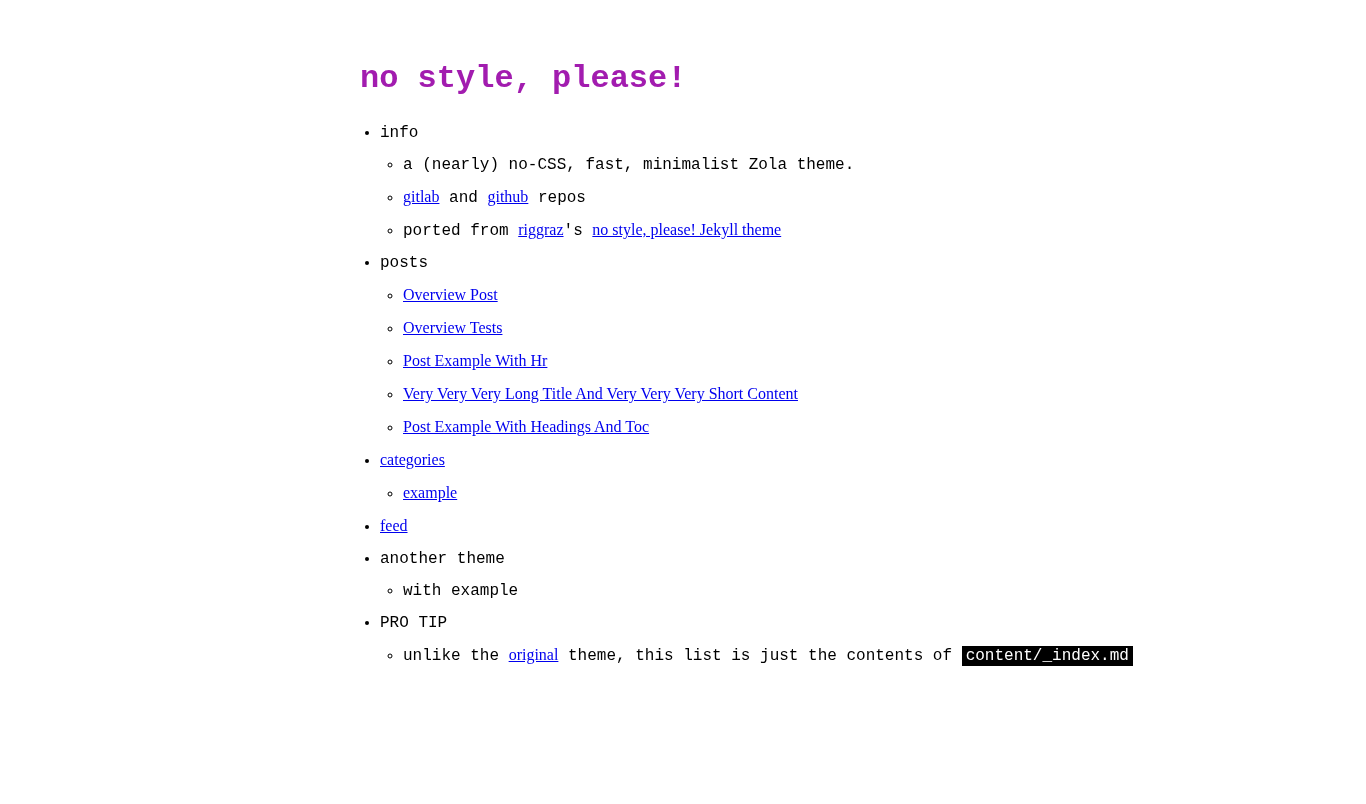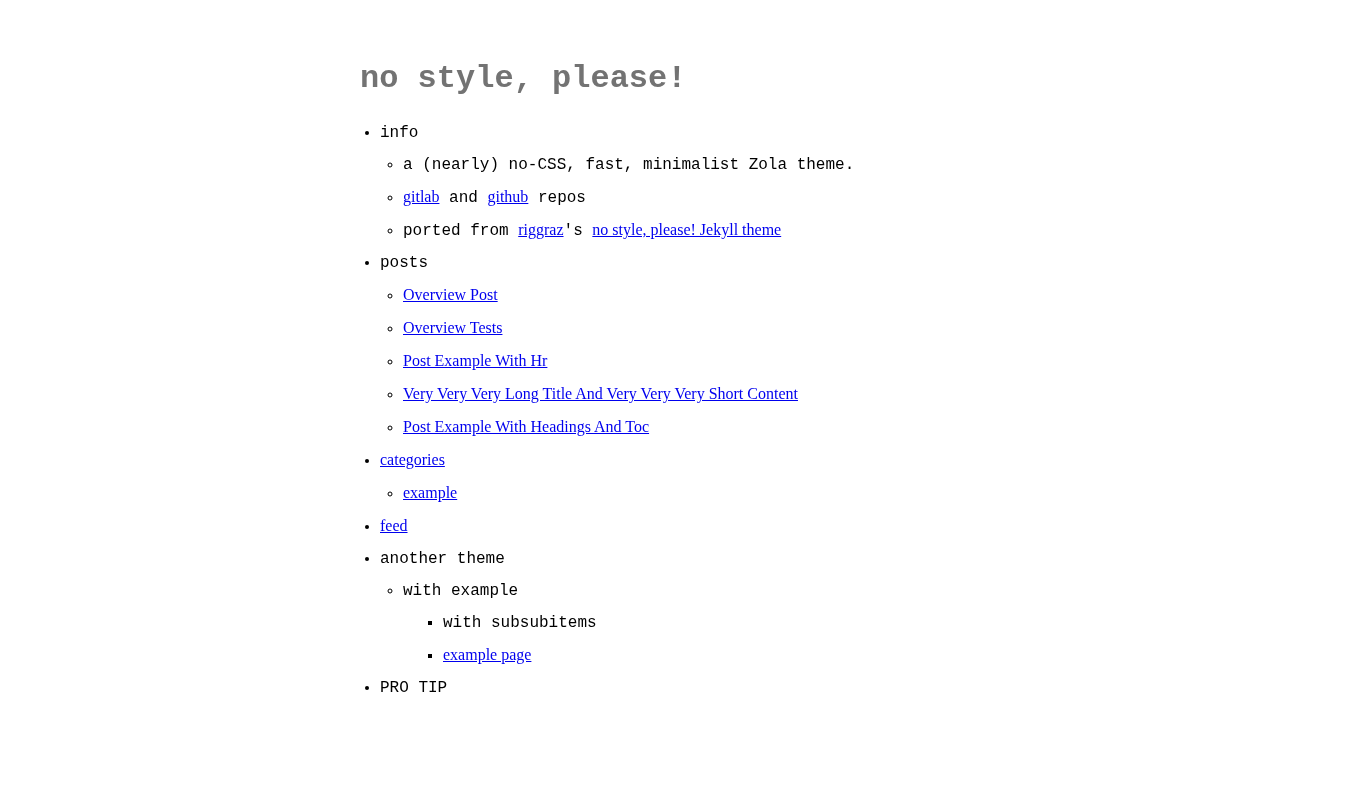--- a/index.html
+++ b/index.html
@@ -16,21 +16,21 @@
       padding: 60px 0 60px 360px;
       max-width: 1366px;
       min-height: 804px;
     }
 
     h1 {
       font-family: 'Courier New', Courier, monospace;
       font-size: 2em;
       font-weight: bold;
       margin-bottom: 20px;
-      color: #737373;
+      color: #a21caf;
     }
 
     ul.level1 {
       list-style-type: disc;
       margin-left: 20px;
       line-height: 2;
     }
 
     ul.level2 {
       list-style-type: circle;
@@ -116,29 +116,26 @@
 
   <li>
     <a href="#">feed</a>
   </li>
 
   <li>
     <span>another theme</span>
     <ul class="level2">
       <li>
         <span>with example</span>
-        <ul class="level3">
-          <li>
-            <span>with subsubitems</span>
-          </li>
-          <li>
-            <a href="#">example page</a>
-          </li>
-        </ul>
       </li>
     </ul>
   </li>
 
   <li>
     <span>PRO TIP</span>
+    <ul class="level2">
+      <li>
+        <span>unlike the </span><a href="#">original</a><span> theme, this list is just the contents of </span><code class="inline">content/_index.md</code>
+      </li>
+    </ul>
   </li>
 
 </ul>
 
 </body></html>

